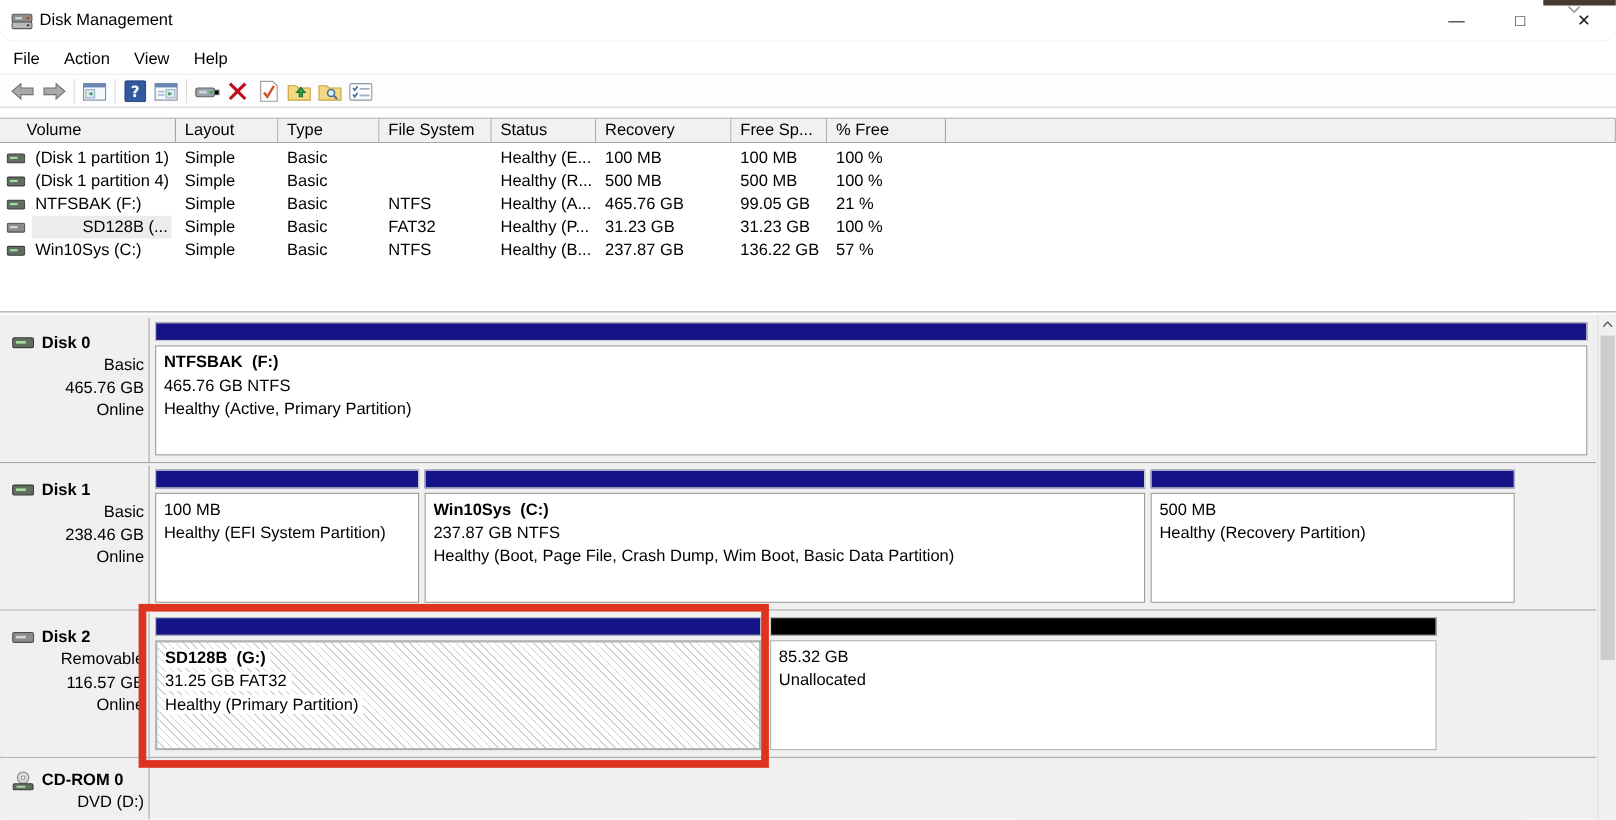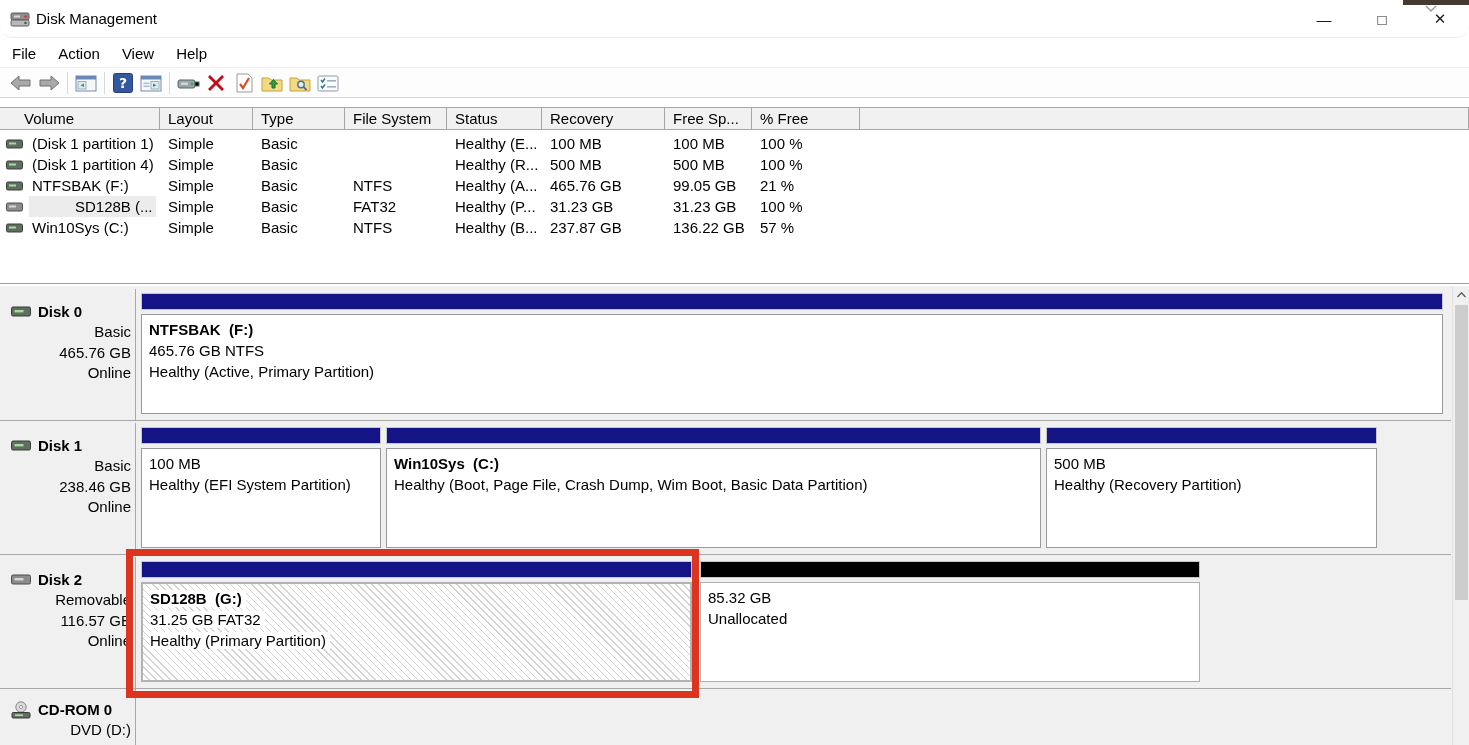--- a/index.html
+++ b/index.html
@@ -355,20 +355,21 @@
         <div class="pbody">
           <div class="pline t"></div>
           <div class="pline">100 MB</div>
           <div class="pline">Healthy (EFI System Partition)</div>
         </div>
       </div>
       <div class="partition" style="left:386px; width:655px; height:125px;">
         <div class="phead" style="background:#141487;"></div>
         <div class="pbody">
           <div class="pline t">Win10Sys  (C:)</div>
+          <div class="pline">237.87 GB NTFS</div>
           <div class="pline">Healthy (Boot, Page File, Crash Dump, Wim Boot, Basic Data Partition)</div>
         </div>
       </div>
       <div class="partition" style="left:1046px; width:331px; height:125px;">
         <div class="phead" style="background:#141487;"></div>
         <div class="pbody">
           <div class="pline t"></div>
           <div class="pline">500 MB</div>
           <div class="pline">Healthy (Recovery Partition)</div>
         </div>
@@ -391,21 +392,21 @@
         <div class="dline">Online</div>
       </div>
       <div class="partition" style="left:141px; width:551px; height:125px;">
         <div class="phead" style="background:#141487;"></div>
         <div class="pbody hatched">
           <div class="pline t"><span>SD128B  (G:)</span></div>
           <div class="pline"><span>31.25 GB FAT32</span></div>
           <div class="pline"><span>Healthy (Primary Partition)</span></div>
         </div>
       </div>
-      <div class="partition" style="left:700px; width:500px; height:125px;">
+      <div class="partition" style="left:700px; width:606px; height:125px;">
         <div class="phead" style="background:#000000;"></div>
         <div class="pbody unalloc">
           <div class="pline t"></div>
           <div class="pline">85.32 GB</div>
           <div class="pline">Unallocated</div>
         </div>
       </div>
     </div>
 
     <div class="disk-row" style="top:403px; height:56px; border-bottom:none;">

